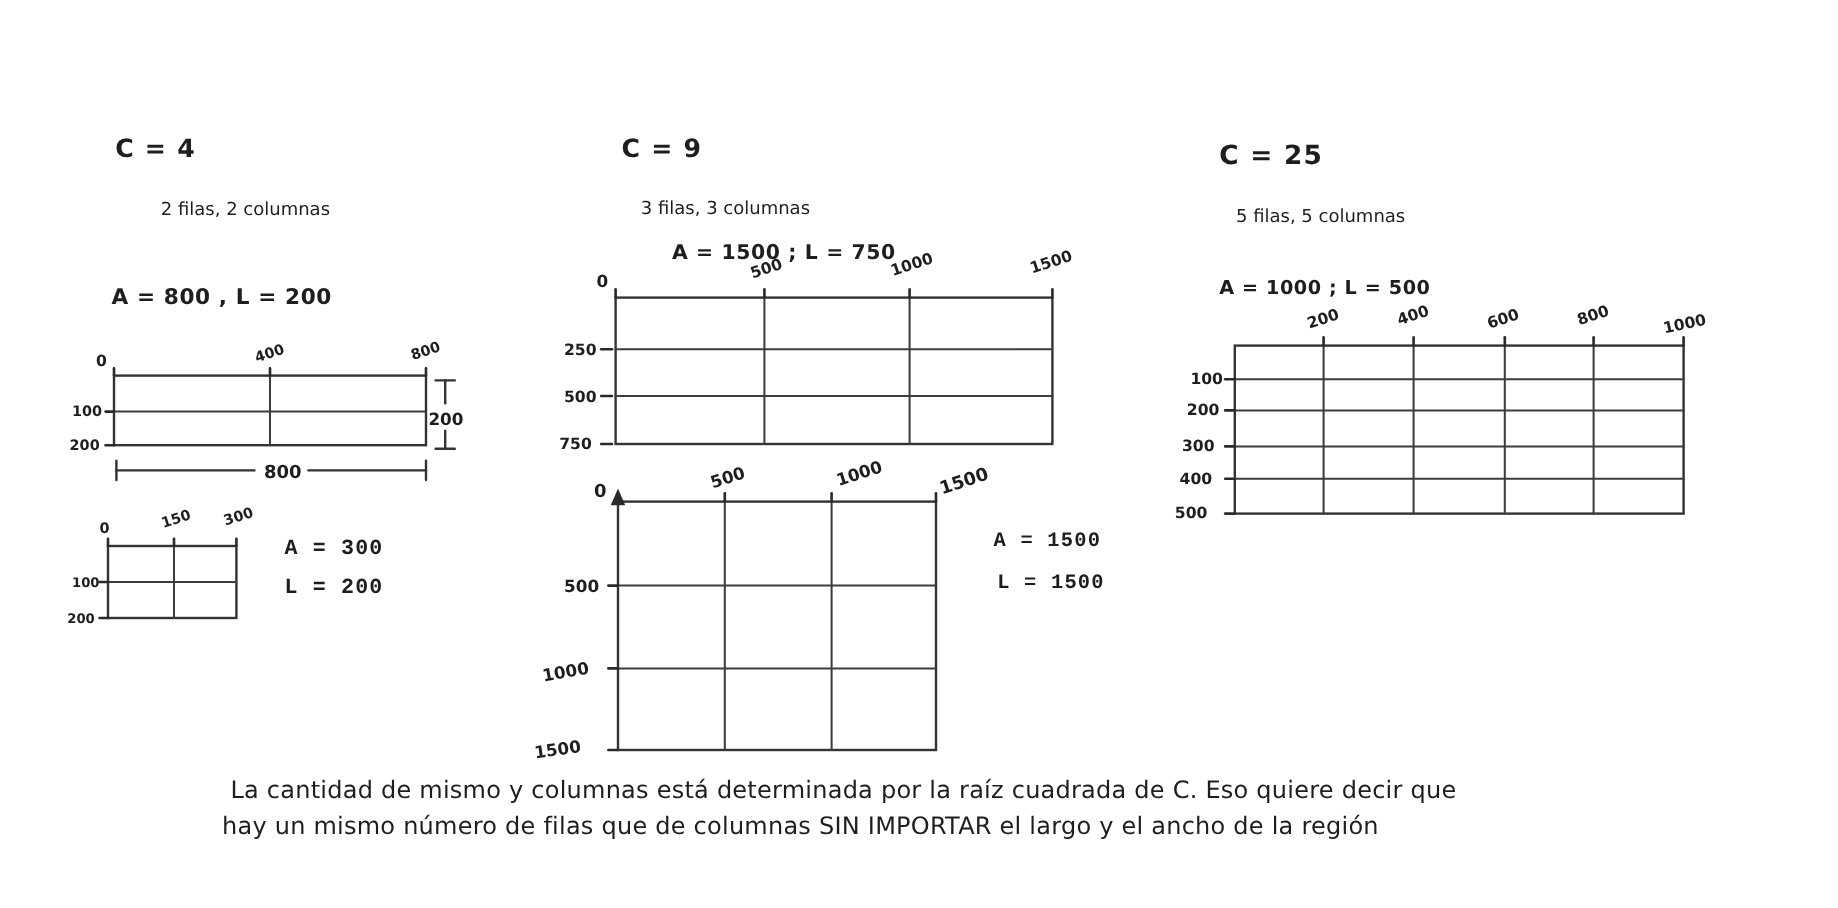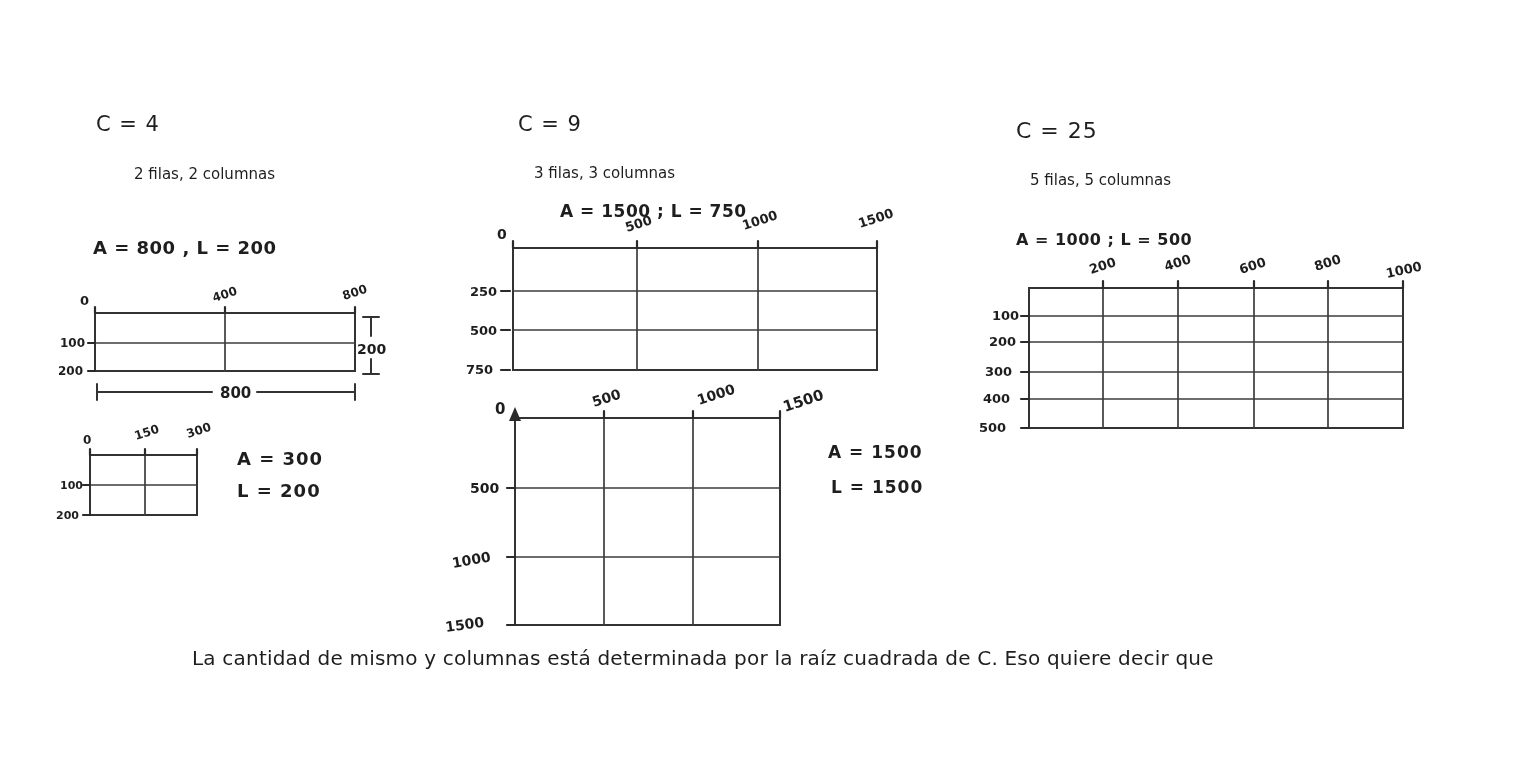--- a/index.html
+++ b/index.html
@@ -7,24 +7,24 @@
     position: relative;
     width: 1532px;
     height: 757px;
     background: #ffffff;
     font-family: "DejaVu Sans", sans-serif;
     color: #1e1e1e;
     overflow: hidden;
   }
   .abs { position: absolute; white-space: nowrap; }
   .title { font-size: 20px; letter-spacing: 0.3px; }
-  .heading { font-size: 21px; letter-spacing: 1px; }
+  .heading { font-size: 21px; letter-spacing: 1px; font-weight: bold; }
   .subheading { font-size: 15px; }
   .params { font-size: 17px; font-weight: bold; letter-spacing: 0.5px; }
-  .sidetext { font-size: 17px; font-weight: bold; letter-spacing: 1px; }
+  .sidetext { font-size: 17px; font-weight: bold; letter-spacing: 1px; font-family: Liberation Mono, monospace; }
   .footer-line { font-size: 20px; letter-spacing: 0.2px; }
   svg { position: absolute; overflow: visible; }
   svg line, svg rect, svg polyline { stroke: #333333; stroke-width: 2; fill: none; stroke-linecap: round; }
   svg line.thin { stroke-width: 1.7; stroke: #3d3d3d; }
   svg line.tick { stroke-width: 2.2; stroke: #2a2a2a; }
   svg text { fill: #1e1e1e; font-family: "DejaVu Sans", sans-serif; font-weight: bold; }
   svg polygon.arrow { fill: #2a2a2a; stroke: none; }
   .fs11 { font-size: 11px; } .fs12 { font-size: 12px; } .fs13 { font-size: 13px; }
   .fs14 { font-size: 14px; } .fs15 { font-size: 15px; }
 </style>
@@ -166,14 +166,15 @@
     <text class="fs13" x="348" y="18" transform="rotate(-18,348,18)">800</text>
     <text class="fs13" x="419" y="25" transform="rotate(-12,419,25)">1000</text>
     <text class="fs13" x="24" y="67">100</text>
     <text class="fs13" x="21" y="93">200</text>
     <text class="fs13" x="17" y="123">300</text>
     <text class="fs13" x="15" y="150">400</text>
     <text class="fs13" x="11" y="179">500</text>
   </svg>
 
   <div class="abs footer-line" style="left:192px; top:646px;">La cantidad de mismo y columnas está determinada por la raíz cuadrada de C. Eso quiere decir que</div>
+  <div class="abs footer-line" style="left:185px; top:676px;">hay un mismo número de filas que de columnas SIN IMPORTAR el largo y el ancho de la región</div>
 
 </div>
 
 </body></html>

